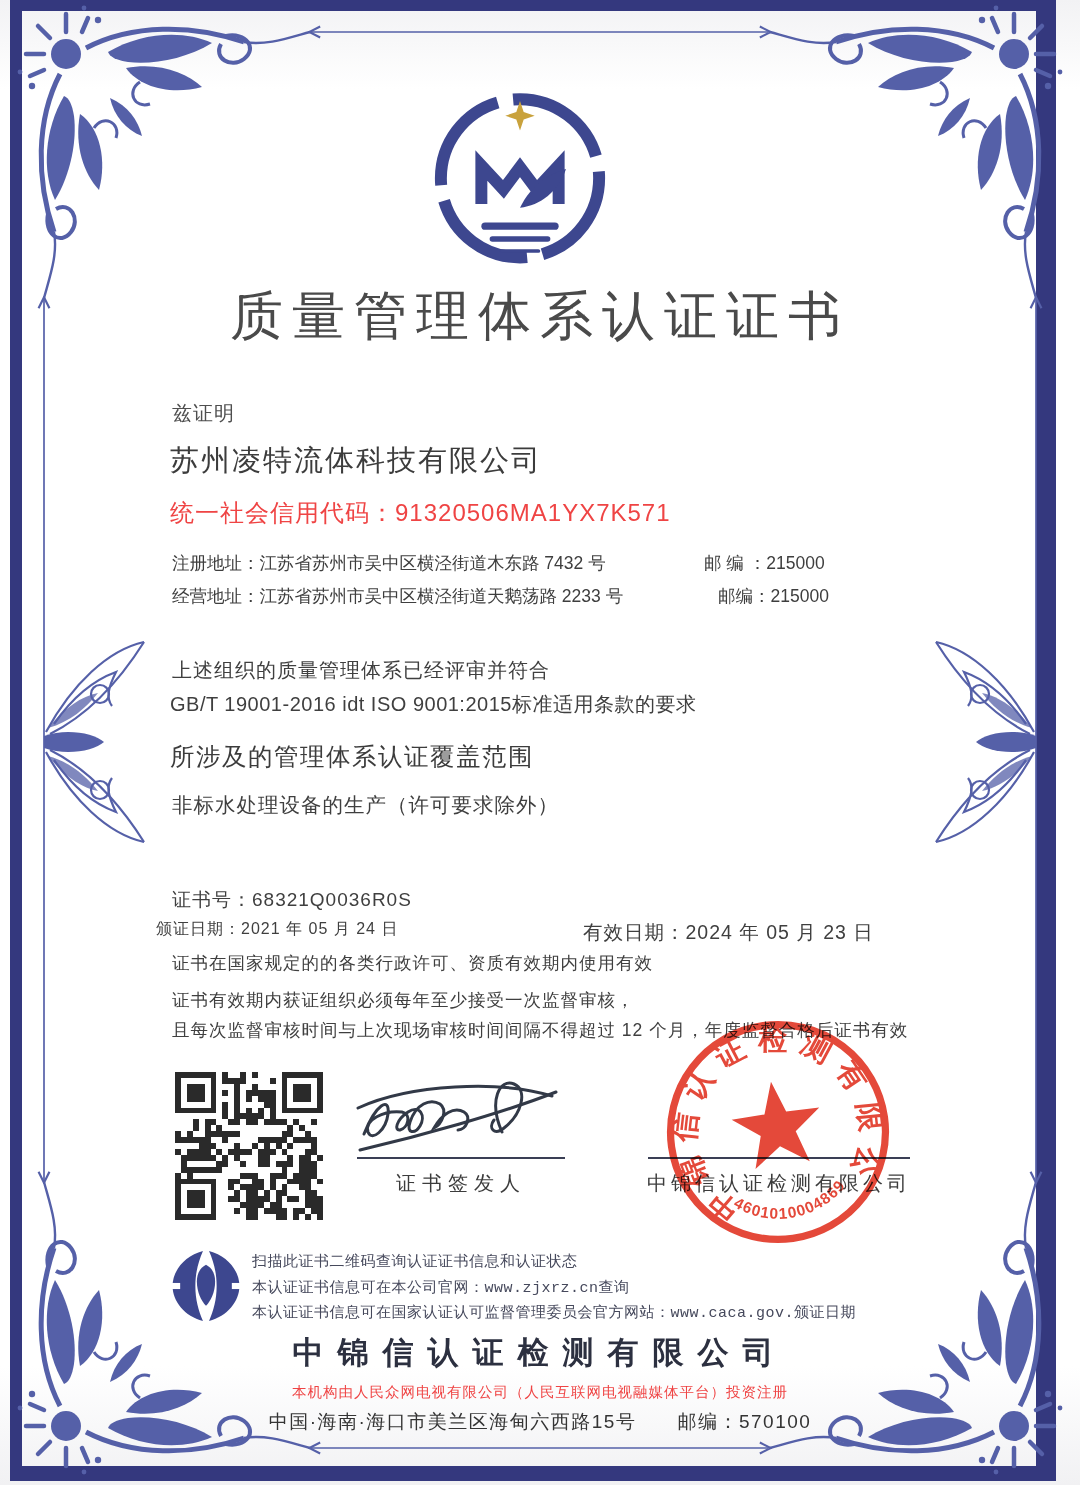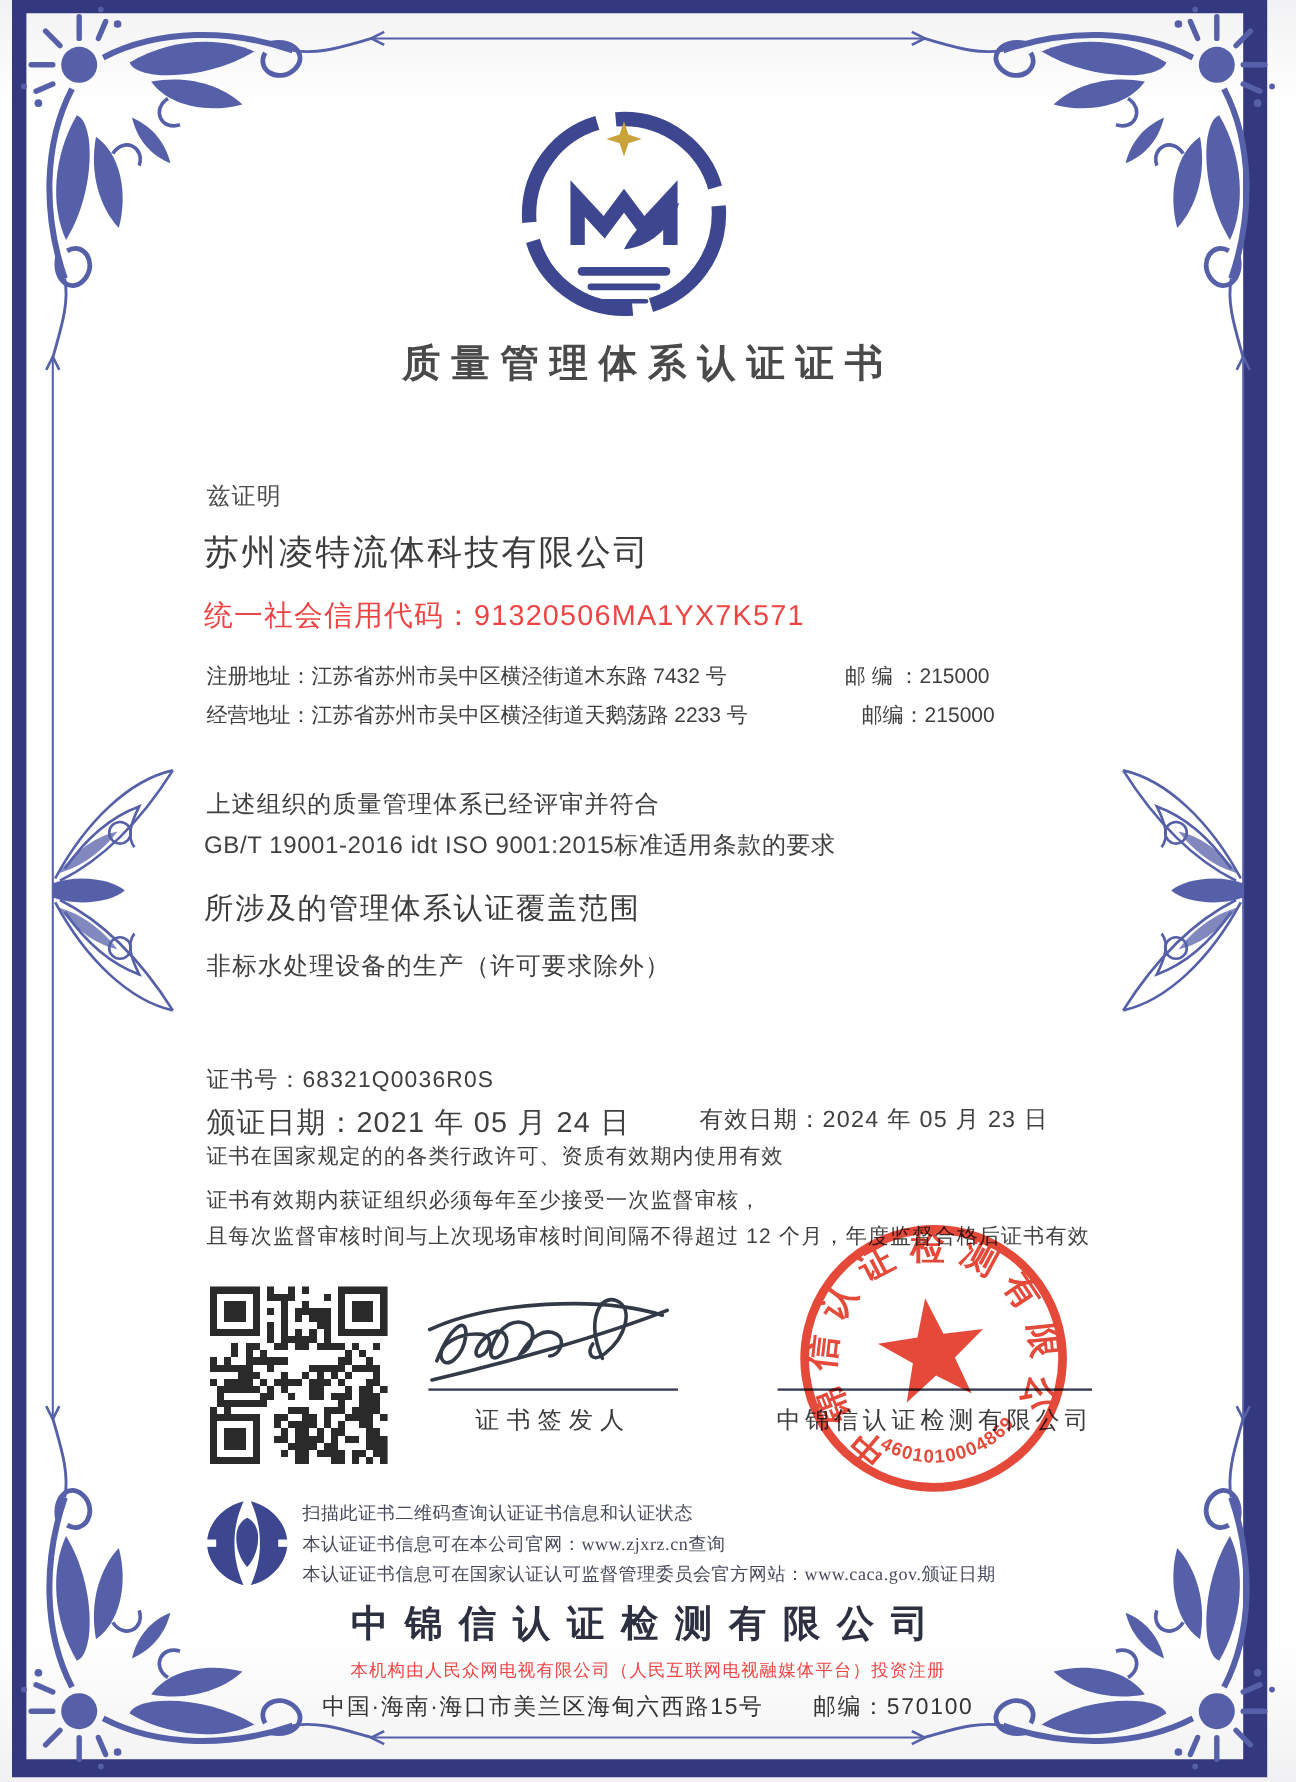--- a/index.html
+++ b/index.html
@@ -24,53 +24,53 @@
   .outer-frame{position:absolute;left:10px;top:0;right:24px;bottom:4px;
     border-style:solid;border-color:var(--frame-navy);
     border-width:11px 20px 15px 12px;}
   
   .orn-layer{position:absolute;left:0;top:0;width:1080px;height:1485px;pointer-events:none}
   .of{fill:var(--ornament-blue)}
   .os{stroke:var(--ornament-blue);fill:none}
   .eline{stroke:var(--ornament-blue);stroke-width:1.7;fill:none}
   
   .t{position:absolute;white-space:nowrap;letter-spacing:1px}
-  .title{left:0;right:0;top:281px;text-align:center;font-size:32px;font-weight:bold;
+  .title{left:0;right:0;top:281px;text-align:center;font-size:53px;font-weight:normal;
     color:#4a4a4a;letter-spacing:9px}
   .intro{left:172px;top:400px;font-size:20px;color:#4e4e4e}
   .company{left:170px;top:441px;font-size:29px;color:#3c3c3c;letter-spacing:2px}
   .credit{left:170px;top:497px;font-size:24px;color:#ef4444}
   .addr-row{position:absolute;left:172px;width:760px;font-size:17.5px;color:#3e3e3e}
   .addr-row .postcode{position:absolute;top:0}
   .row-reg{top:551px}.row-reg .postcode{left:532px}
   .row-biz{top:584px}.row-biz .postcode{left:546px}
   .conf1{left:172px;top:657px;font-size:20px}
   .conf2{left:170px;top:691px;font-size:20px;letter-spacing:.5px}
   .scope-h{left:170px;top:740px;font-size:24.5px;color:#3c3c3c;letter-spacing:1.5px}
   .scope-t{left:172px;top:791px;font-size:20.5px}
   .certno{left:172px;top:887px;font-size:19px}
-  .issued{left:172px;top:919px;font-size:24px}
+  .issued{left:156px;top:919px;font-size:16px}
   .validd{left:583px;top:919px;font-size:19.5px}
   .vnote{left:172px;top:951px;font-size:17.5px}
   .sup1{left:172px;top:988px;font-size:17.5px}
   .sup2{left:172px;top:1018px;font-size:17.5px}
   .qr{position:absolute;left:175px;top:1072px;width:148px;height:148px}
   .sig-svg{position:absolute;left:350px;top:1070px;width:216px;height:88px}
   .sig-line{position:absolute;left:357px;top:1157px;width:208px;height:0;
     border-top:2px solid #3a3f55}
   .sig-label{position:absolute;left:357px;top:1170px;width:208px;text-align:center;
     font-family:var(--serif);font-size:20px;letter-spacing:6px;color:#3c3c3c}
   .iss-line{position:absolute;left:648px;top:1157px;width:262px;height:0;
     border-top:2px solid #3a3f55}
   .iss-name{position:absolute;left:640px;top:1170px;width:278px;text-align:center;
     font-family:var(--serif);font-size:20px;letter-spacing:4px;color:#3c3c3c}
   .seal{position:absolute;left:654px;top:1008px;width:248px;height:248px;
     transform:rotate(-8deg);opacity:.9;mix-blend-mode:multiply}
   .footer-logo{position:absolute;left:167px;top:1248px;width:78px;height:76px}
-  .note{position:absolute;left:252px;font-family:Liberation Serif, serif;font-size:15px;color:#46495c;letter-spacing:.5px}
+  .note{position:absolute;left:252px;font-family:Liberation Mono, monospace;font-size:15px;color:#46495c;letter-spacing:.5px}
   .note1{top:1252px}.note2{top:1278px}.note3{top:1303px}
   .f-company{left:0;right:0;top:1332px;text-align:center;font-family:var(--serif);
     font-weight:bold;font-size:31px;color:#2c3040;letter-spacing:14px}
   .f-reg{left:0;right:0;top:1383px;text-align:center;font-family:var(--serif);
     font-size:14.5px;color:#ef4444;letter-spacing:1px}
   .f-addr{left:0;right:0;top:1409px;text-align:center;font-size:19px;
     color:#343434;letter-spacing:1.5px}
   .seal text{font-family:var(--sans);font-weight:bold}
 </style>
 </head>

